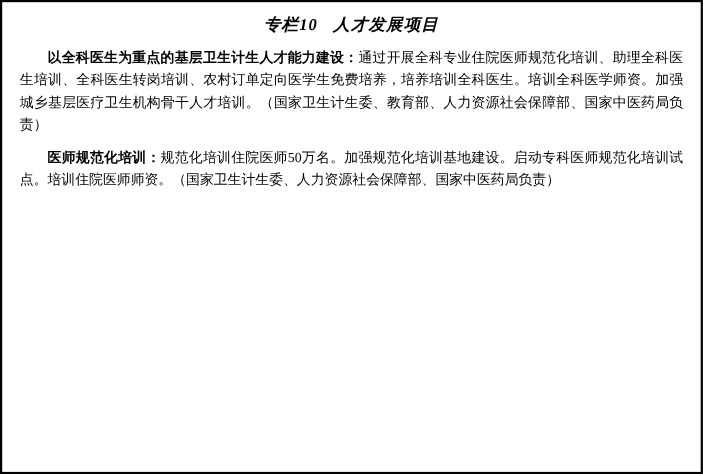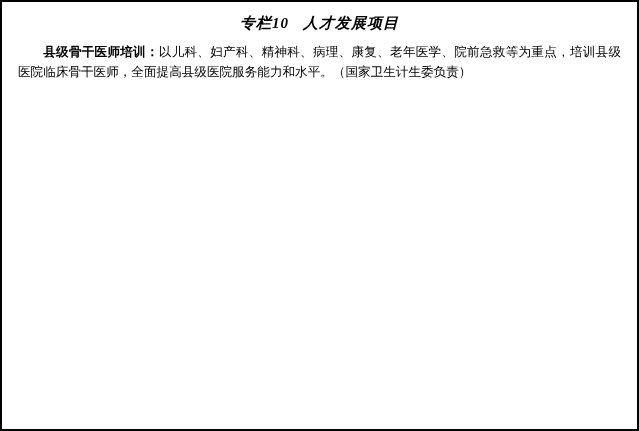--- a/index.html
+++ b/index.html
@@ -63,22 +63,25 @@
 <body>
 
 <div class="box">
 
   <div class="title">
     <span>专栏</span><span class="num">10</span><span class="sp"></span><span>人才发展项目</span>
   </div>
 
   <div class="entries">
 
-
+    <p class="entry">
+      <span class="lead">以全科医生为重点的基层卫生计生人才能力建设：</span><span class="body">通过开展全科专业住院医师规范化培训、助理全科医生培训、全科医生转岗培训、农村订单定向医学生免费培养，培养培训全科医生。培训全科医学师资。加强城乡基层医疗卫生机构骨干人才培训。</span><span class="note">（国家卫生计生委、教育部、人力资源社会保障部、国家中医药局负责）</span>
+    </p>
 
     <p class="entry">
-      <span class="lead">县级骨干医师培训：</span><span class="body">以儿科、妇产科、精神科、病理、康复、老年医学、院前急救等为重点，培训县级医院临床骨干医师，全面提高县级医院服务能力和水平。</span><span class="note">（国家卫生计生委负责）</span>
+      <span class="lead">医师规范化培训：</span><span class="body">规范化培训住院医师50万名。加强规范化培训基地建设。启动专科医师规范化培训试点。培训住院医师师资。</span><span class="note">（国家卫生计生委、人力资源社会保障部、国家中医药局负责）</span>
     </p>
+
 
 
 
   </div>
 </div>
 
 </body></html>

